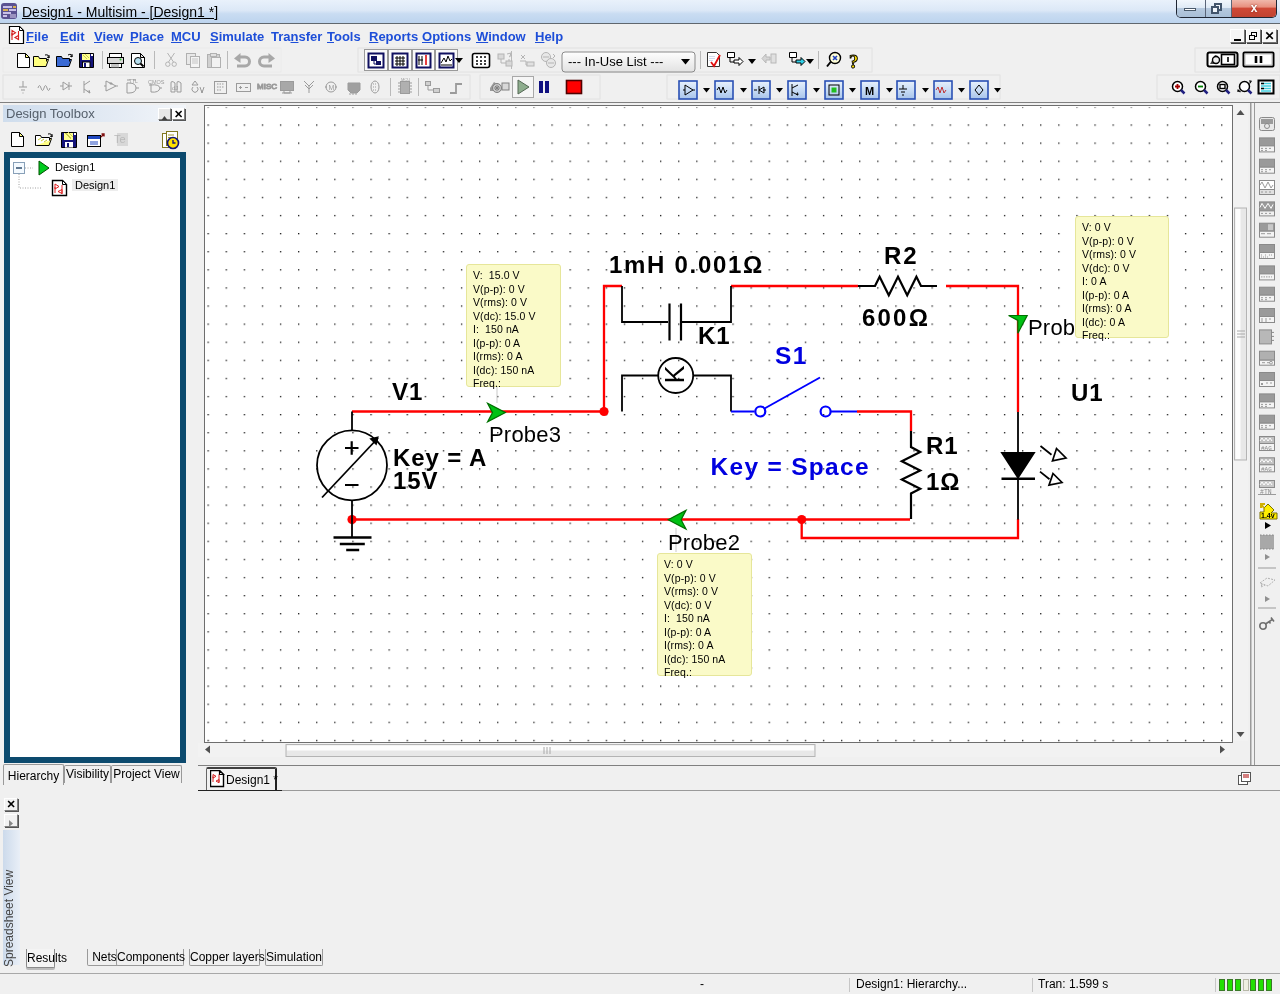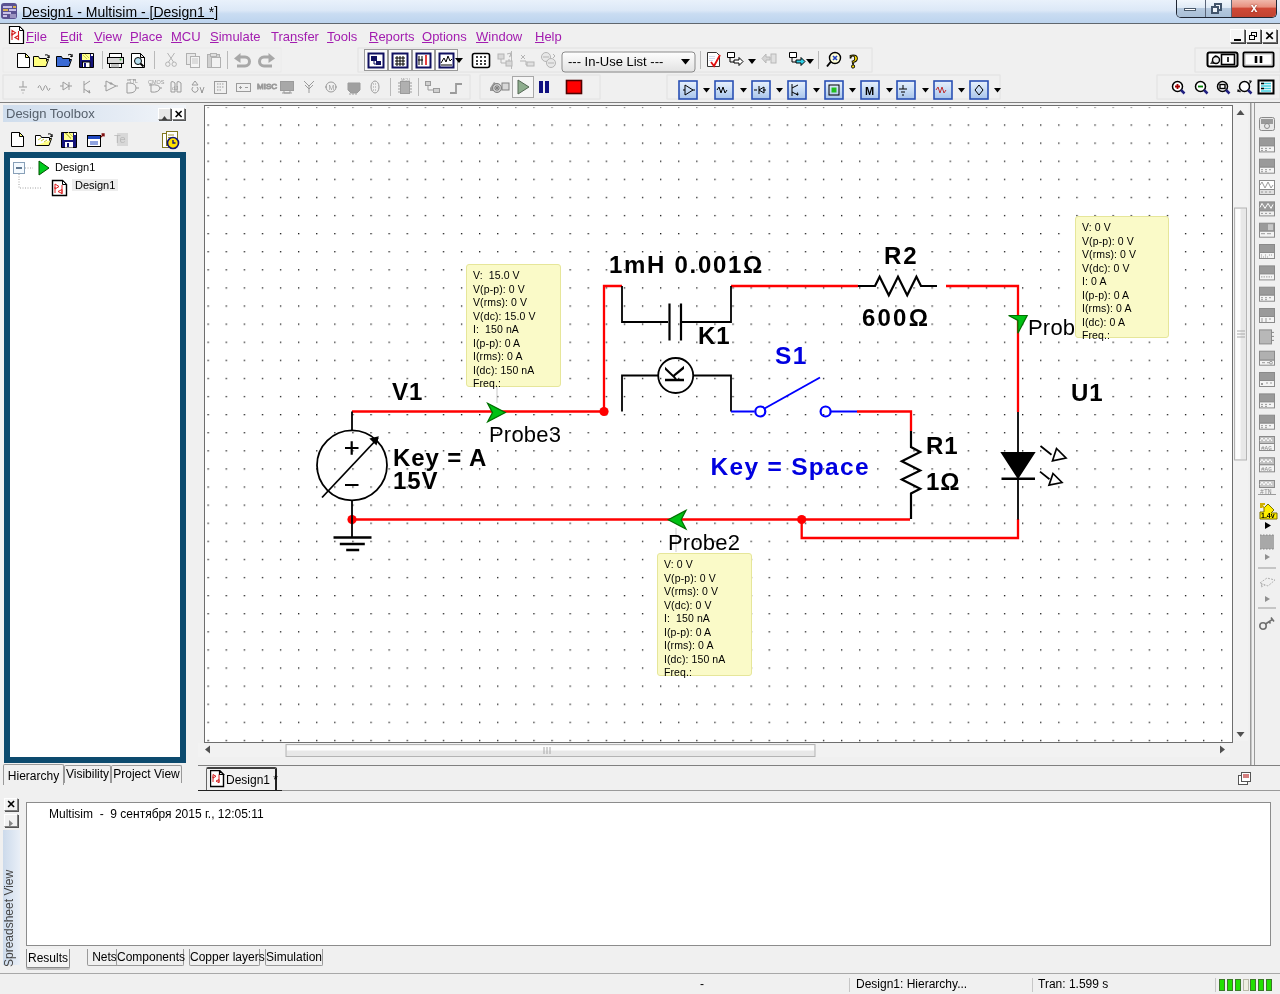--- a/index.html
+++ b/index.html
@@ -12,21 +12,21 @@
     background:linear-gradient(180deg,#e9f1fb 0%,#dcE8f7 45%,#c9dcf2 60%,#bdd4ee 100%); }
   #titletext { left:22px; top:4px; font-size:14px; color:#000;text-decoration:underline; }
   #capbtns { right:3px; top:0; width:101px; height:18px; border:1px solid #1f2633; border-top:none;
     border-radius:0 0 5px 5px; overflow:hidden; display:flex; }
   .capb { flex:1; background:linear-gradient(180deg,#f2f7fc 0%,#dfeaf5 45%,#b6c9de 50%,#a9bfd7 100%); position:relative; }
   .capb + .capb { border-left:1px solid #5a6578; }
   #closeb { background:linear-gradient(180deg,#f0b8ab 0%,#e89180 40%,#cf4937 50%,#c04331 100%); }
 
   
   #menubar { left:0; top:23px; width:1280px; height:24px; background:#f0f0f0; border-top:1px solid #60676e; font-size:13px; }
-  .mi { position:absolute; top:5px; color:#a21caf; }
+  .mi { position:absolute; top:5px; color:#1d4ed8;font-weight:bold; }
   .mi u { text-decoration:underline; }
 
   
   #tb1 { left:0; top:47px; width:1280px; height:27px; background:#f0f0f0; }
   #tb2 { left:0; top:74px; width:1280px; height:27px; background:#f0f0f0; }
   #tbsep { left:0; top:100px; width:1280px; height:3px; background:#f0f0f0; border-bottom:1px solid #808080;}
 
   
   #toolbox { left:0; top:103px; width:230px; height:688px; background:#f0f0f0; border-right:1px solid #808080; }
   #tbx-title { left:3px; top:2px; width:183px; height:17px;
@@ -783,24 +783,21 @@
       <path d="M5,3 h6 M5,5 h6" stroke="#a00"></path>
     </svg>
   </div>
   <div class="abs" id="sheet">
     <div class="abs" style="left:4px;top:7px;width:14px;height:13px;background:#f2f2f2;border:1px solid #fff;border-right-color:#808080;border-bottom-color:#808080;box-shadow:1px 1px 0 #555;font-size:11px;font-weight:bold;text-align:center;line-height:11px;">✕</div>
     <div class="abs" style="left:4px;top:23px;width:14px;height:13px;background:#f2f2f2;border:1px solid #fff;border-right-color:#808080;border-bottom-color:#808080;box-shadow:1px 1px 0 #555;"><svg width="12" height="11">
         <path d="M4,2 l4,3.5 -4,3.5 z" fill="#888"></path>
       </svg></div>
     <div class="abs" style="left:3px;top:39px;width:17px;height:135px;background:linear-gradient(90deg,#ccdaeb,#e9eff7);"></div>
     <div class="abs" style="left:-57px;top:100px;width:135px;height:17px;transform:rotate(-90deg);font-size:12px;color:#444;">Spreadsheet View</div>
-    <div class="abs" id="sheetwhite">
-      <div class="abs" style="left:22px;top:4px">Multisim&nbsp; -&nbsp; 9 сентября 2015 г., 12:05:11</div>
-    </div>
-    <div class="abs" style="left:26px;top:158px;width:44px;height:19px;background:#f4f4f4;border:1px solid #8a8a8a;border-top:none;font-size:12px;text-align:center;padding-top:2px;border-radius:0 0 2px 2px;box-shadow:0 2px 0 #bbb;">Results</div>
+    <div class="abs" style="left:26px;top:158px;width:29px;height:19px;background:#f4f4f4;border:1px solid #8a8a8a;border-top:none;font-size:12px;text-align:center;padding-top:2px;border-radius:0 0 2px 2px;box-shadow:0 2px 0 #bbb;">Results</div>
     <div class="abs" style="left:87px;top:158px;width:35px;height:17px;background:#f0f0f0;border:1px solid #9a9a9a;border-top:none;font-size:12px;text-align:center;padding-top:1px;border-radius:0 0 2px 2px;">Nets</div>
     <div class="abs" style="left:116px;top:158px;width:68px;white-space:nowrap;height:17px;background:#f0f0f0;border:1px solid #9a9a9a;border-top:none;font-size:12px;text-align:center;padding-top:1px;border-radius:0 0 2px 2px;">Components</div>
     <div class="abs" style="left:189px;top:158px;width:71px;white-space:nowrap;height:17px;background:#f0f0f0;border:1px solid #9a9a9a;border-top:none;font-size:12px;text-align:center;padding-top:1px;border-radius:0 0 2px 2px;">Copper layers</div>
     <div class="abs" style="left:265px;top:158px;width:58px;white-space:nowrap;height:17px;background:#f0f0f0;border:1px solid #9a9a9a;border-top:none;font-size:12px;text-align:center;padding-top:1px;border-radius:0 0 2px 2px;">Simulation</div>
   </div>
   <div class="abs" id="statusbar">
     <div class="sep" style="left:849px"></div>
     <div class="sep" style="left:1032px"></div>
     <div class="sep" style="left:1215px"></div>
     <div class="abs" style="left:700px;top:3px">-</div>

